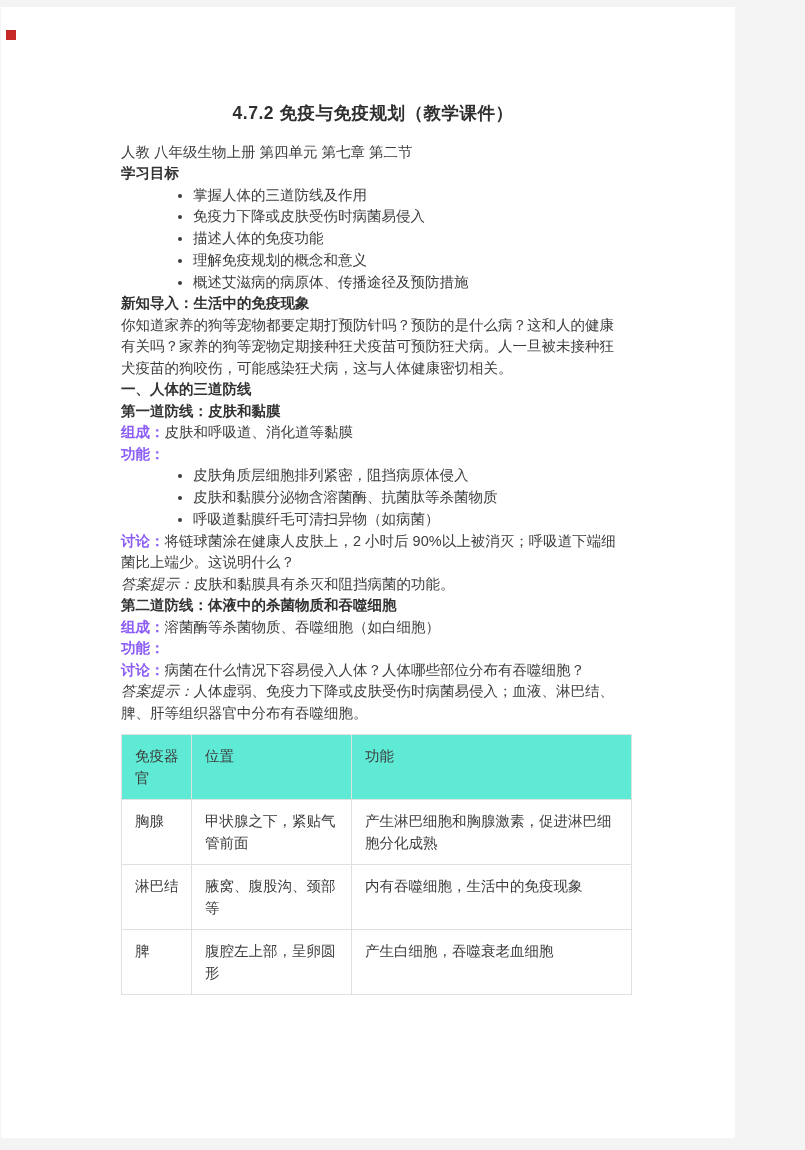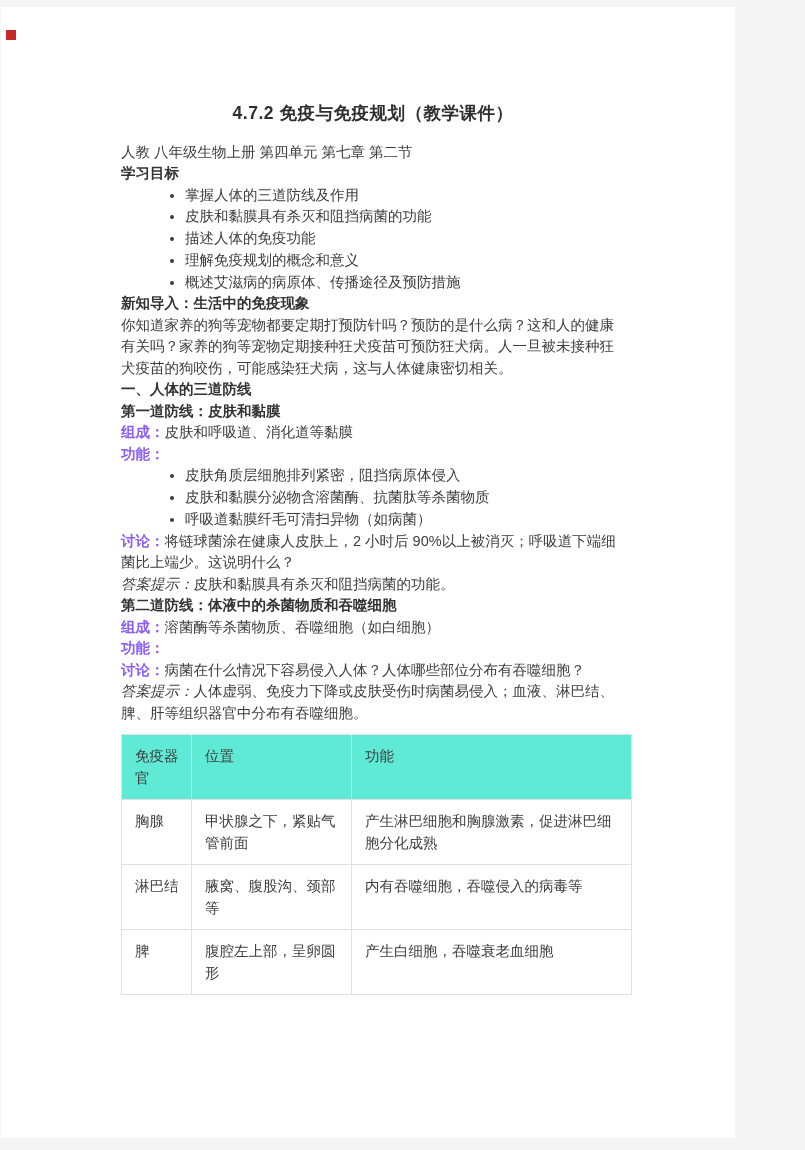--- a/index.html
+++ b/index.html
@@ -40,20 +40,21 @@
   .b { font-weight: bold; color: #8b5cf6; }
   p.bold { font-weight: bold; color: #333; }
   .ans-label { font-style: italic; }
   ul {
     margin: 0;
     padding: 0 0 0 64px;
   }
   li {
     line-height: 21.8px;
     list-style-type: disc;
+    margin-left: 8px;
   }
   table.organ-table {
     border-collapse: collapse;
     table-layout: fixed;
     width: 510px;
     margin-top: 10px;
   }
   table.organ-table th, table.organ-table td {
     border: 1px solid #e0e0e1;
     vertical-align: top;
@@ -78,21 +79,21 @@
 
     <div class="content">
 
       <h1 class="doc-title">4.7.2 免疫与免疫规划（教学课件）</h1>
 
       <p>人教 八年级生物上册 第四单元 第七章 第二节</p>
 
       <p class="bold">学习目标</p>
       <ul>
         <li>掌握人体的三道防线及作用</li>
-        <li>皮肤和黏膜具有杀灭和阻挡病菌的功能</li>
+        <li>免疫力下降或皮肤受伤时病菌易侵入</li>
         <li>描述人体的免疫功能</li>
         <li>理解免疫规划的概念和意义</li>
         <li>概述艾滋病的病原体、传播途径及预防措施</li>
       </ul>
 
       <p class="bold">新知导入：生活中的免疫现象</p>
       <p>你知道家养的狗等宠物都要定期打预防针吗？预防的是什么病？这和人的健康有关吗？家养的狗等宠物定期接种狂犬疫苗可预防狂犬病。人一旦被未接种狂犬疫苗的狗咬伤，可能感染狂犬病，这与人体健康密切相关。</p>
 
       <p class="bold">一、人体的三道防线</p>
 
@@ -129,21 +130,21 @@
         </thead>
         <tbody>
           <tr>
             <td>胸腺</td>
             <td>甲状腺之下，紧贴气管前面</td>
             <td>产生淋巴细胞和胸腺激素，促进淋巴细胞分化成熟</td>
           </tr>
           <tr>
             <td>淋巴结</td>
             <td>腋窝、腹股沟、颈部等</td>
-            <td>内有吞噬细胞，吞噬侵入的病毒等</td>
+            <td>内有吞噬细胞，生活中的免疫现象</td>
           </tr>
           <tr>
             <td>脾</td>
             <td>腹腔左上部，呈卵圆形</td>
             <td>产生白细胞，吞噬衰老血细胞</td>
           </tr>
         </tbody>
       </table>
 
     </div>

